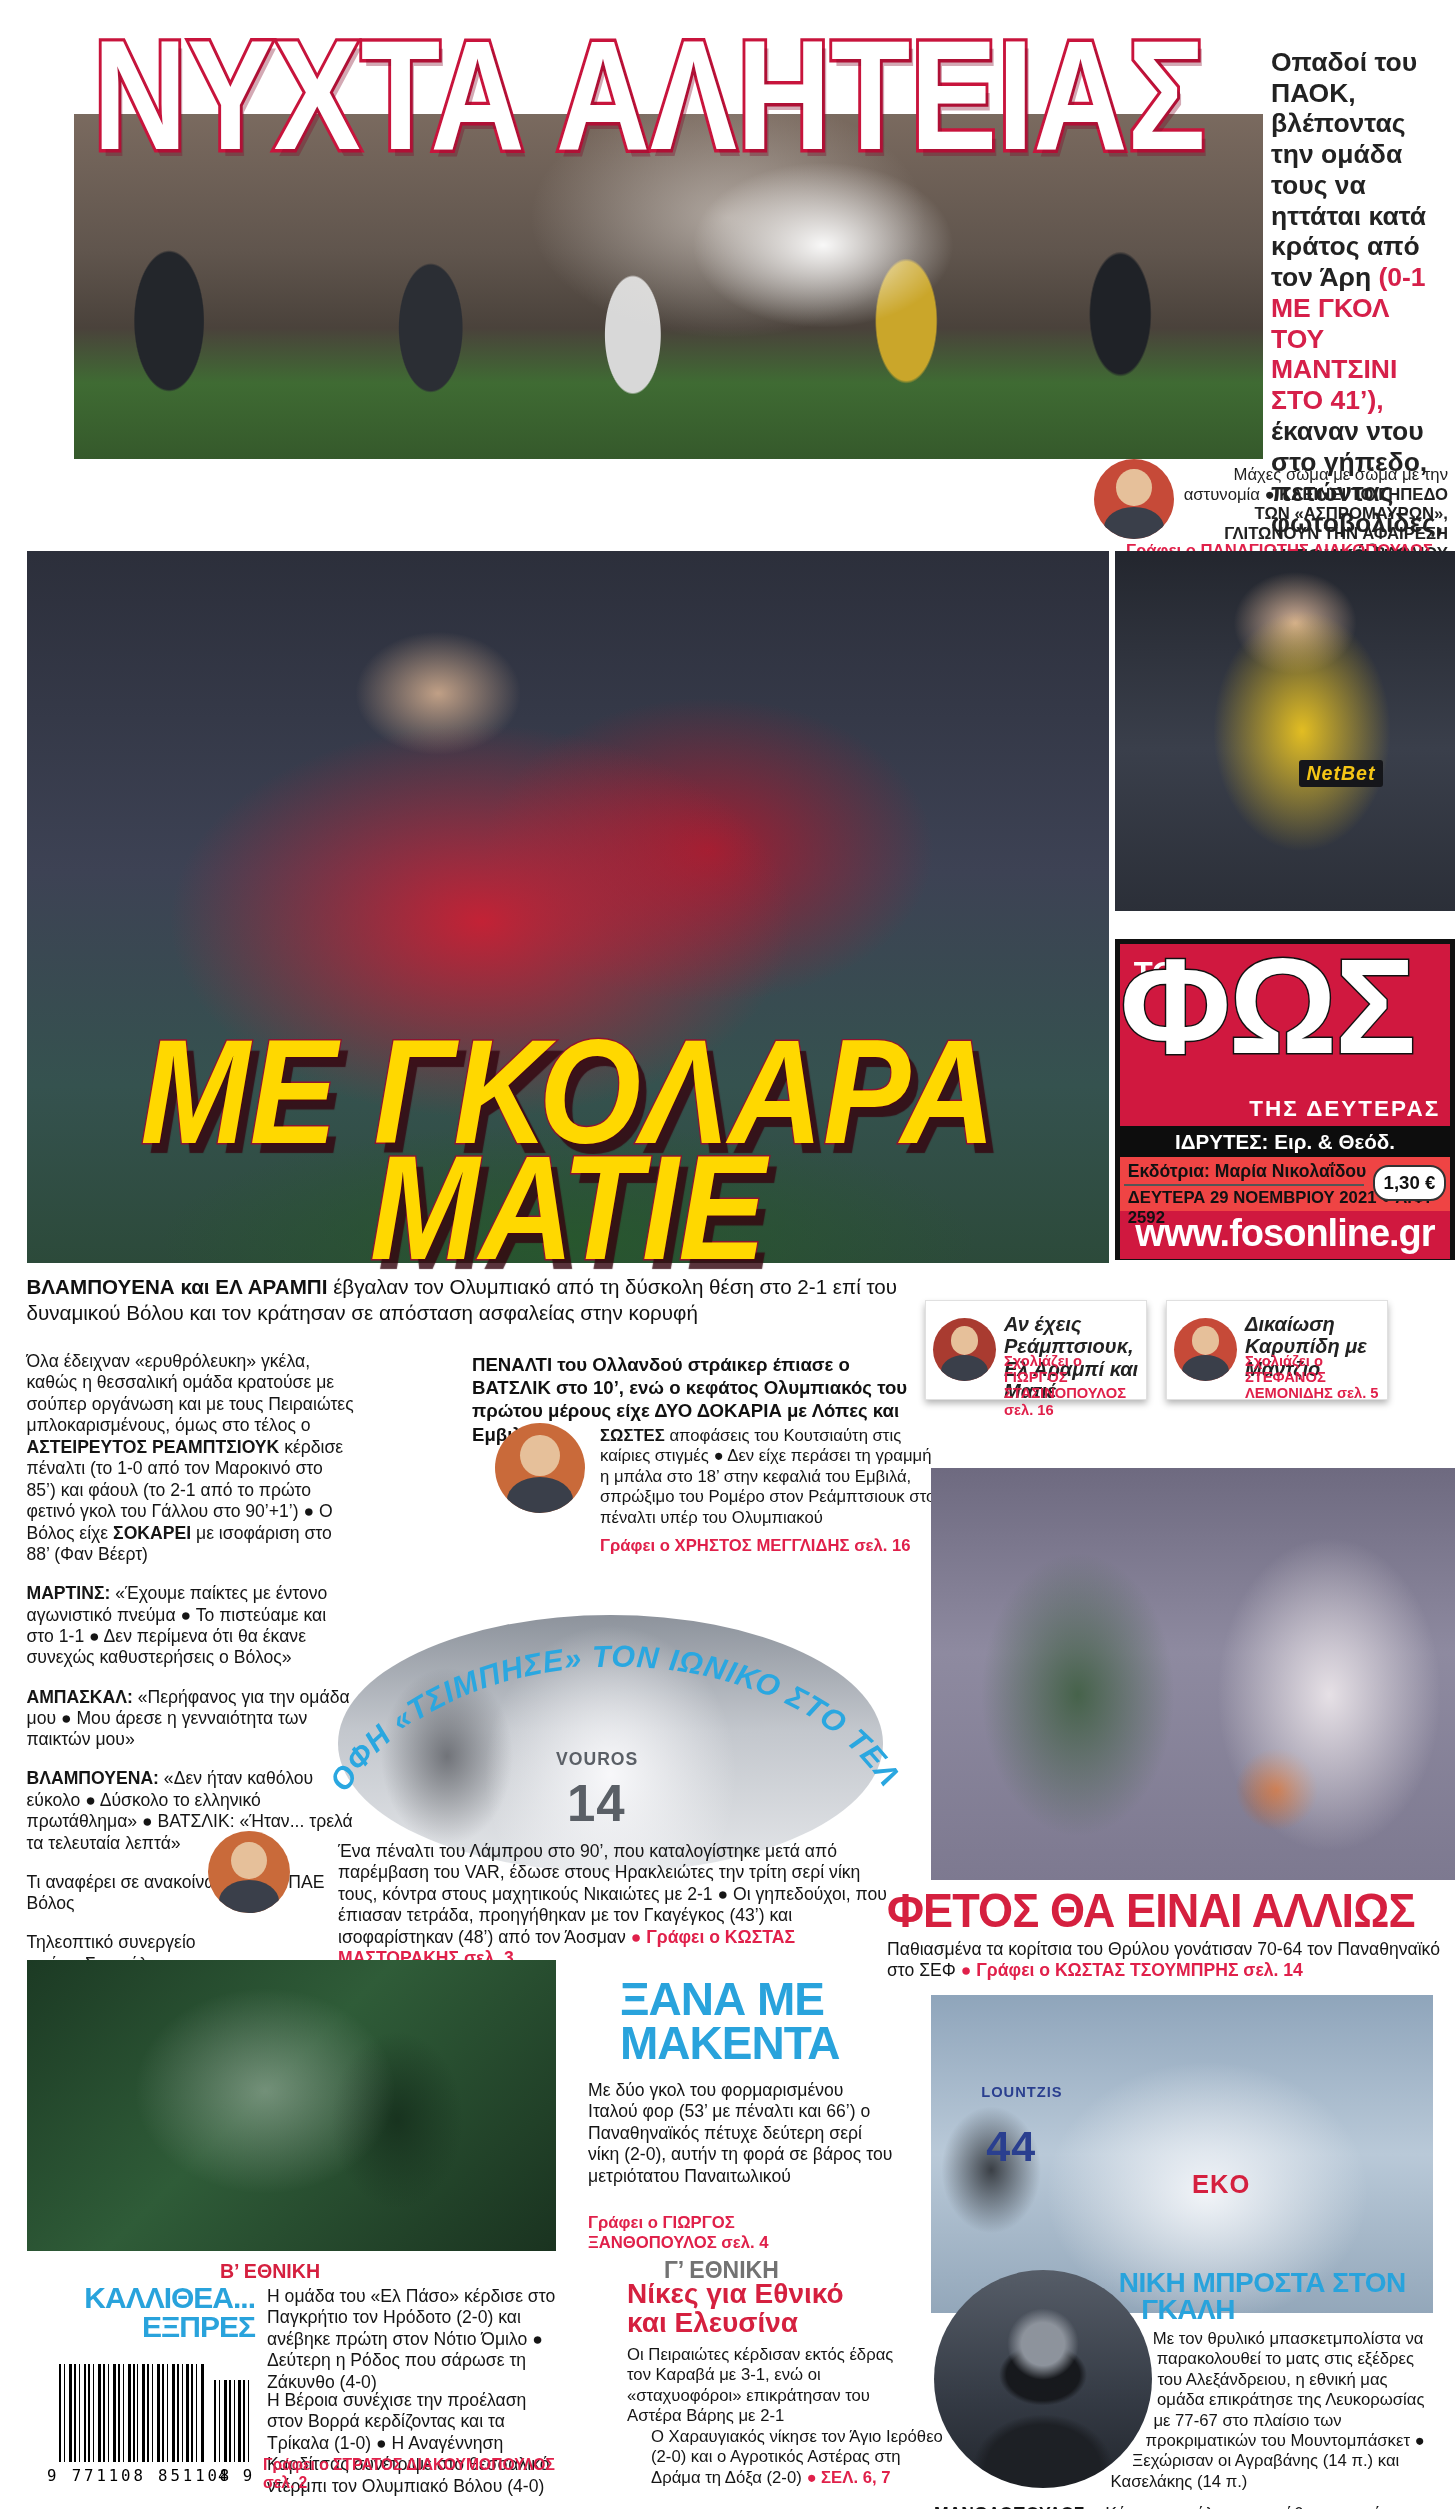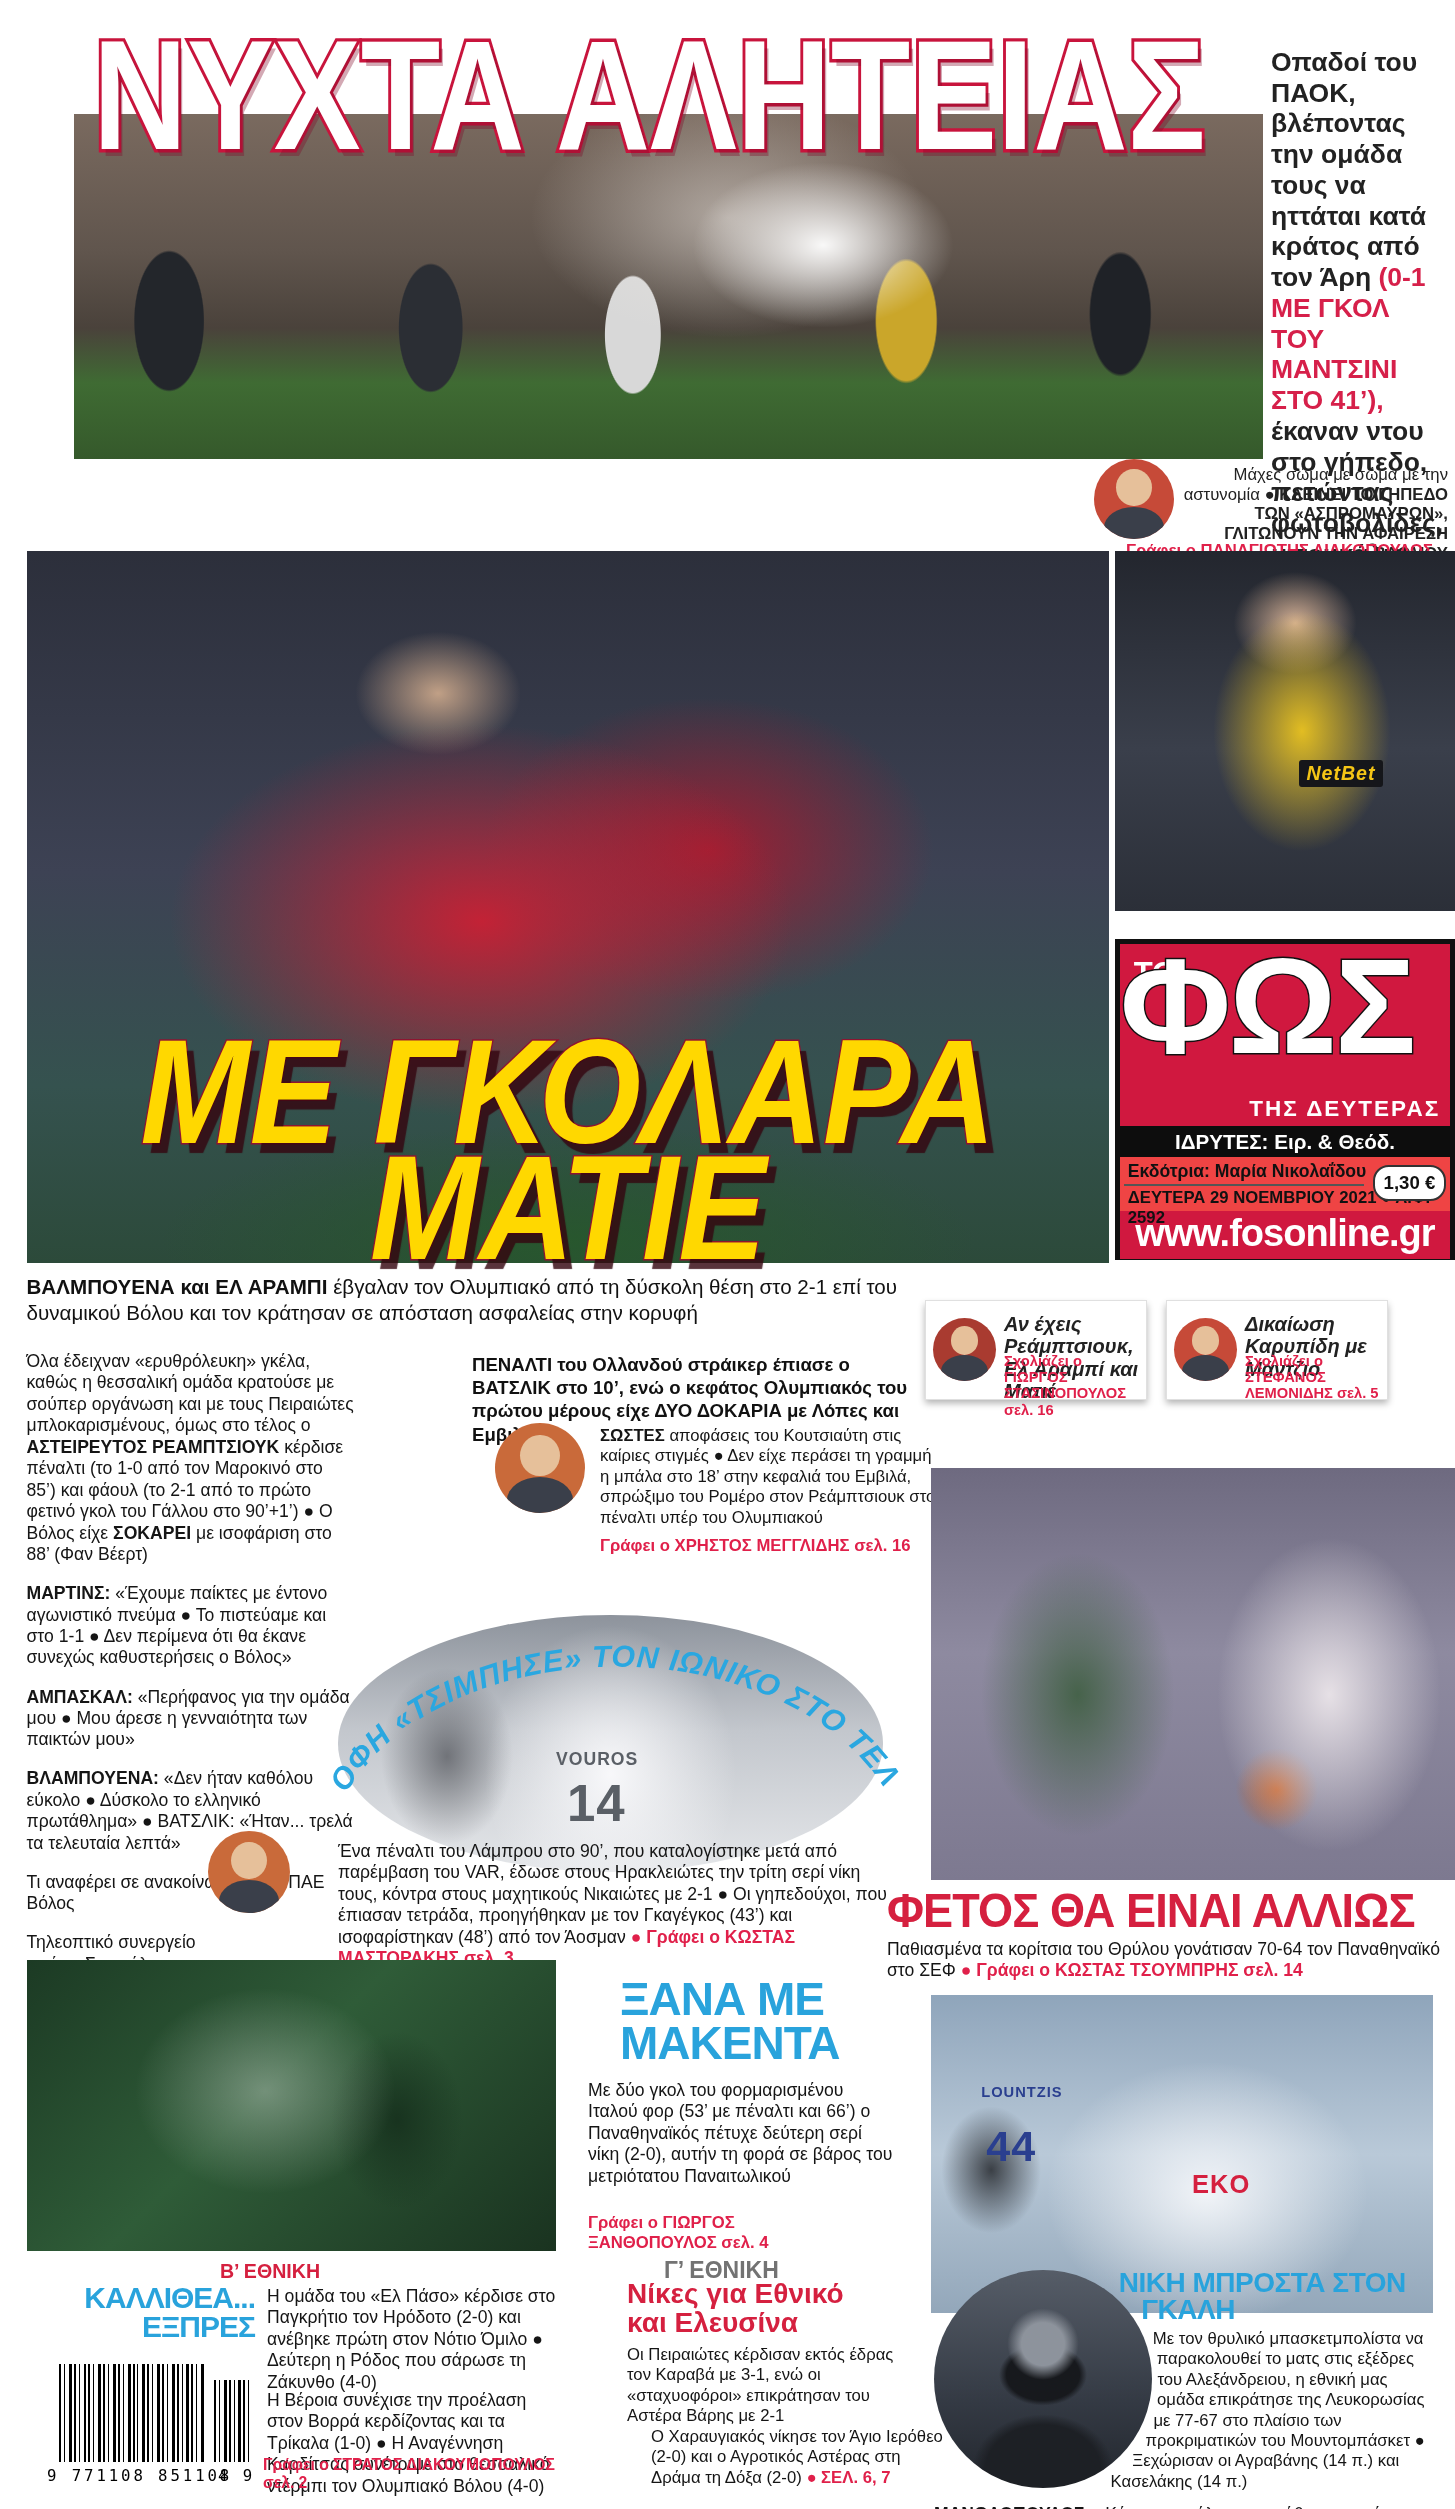--- a/index.html
+++ b/index.html
@@ -165,21 +165,21 @@
     <div class="mh-info">
       <div class="mh-row1">Εκδότρια: Μαρία Νικολαΐδου</div>
       <div class="mh-div"></div>
       <div class="mh-row2">ΔΕΥΤΕΡΑ 29 ΝΟΕΜΒΡΙΟΥ 2021 ● Α.Φ. 2592</div>
       <div class="mh-price">1,30 €</div>
     </div>
     <div class="mh-web">www.fosonline.gr</div>
   </div>
 
   <div class="abs" style="left:26.5px;top:1274px;width:894px;font-size:20.6px;line-height:1.25;color:#111;">
-    <span class="bold">ΒΑΛΜΠΟΥΕΝΑ και ΕΛ ΑΡΑΜΠΙ</span><span> έβγαλαν τον Ολυμπιακό από τη δύσκολη θέση στο 2-1 επί του δυναμικού Βόλου και τον κράτησαν σε απόσταση ασφαλείας στην κορυφή</span>
+    <span class="bold">ΒΛΑΜΠΟΥΕΝΑ και ΕΛ ΑΡΑΜΠΙ</span><span> έβγαλαν τον Ολυμπιακό από τη δύσκολη θέση στο 2-1 επί του δυναμικού Βόλου και τον κράτησαν σε απόσταση ασφαλείας στην κορυφή</span>
   </div>
 
   <div class="cbox" style="left:925px;top:1300px;">
     <div class="avatar av-dark"></div>
     <div class="cbox-title">Αν έχεις Ρεάμπτσιουκ, Ελ Αραμπί και Ματιέ</div>
     <div class="cbox-byline byline">Σχολιάζει ο ΓΙΩΡΓΟΣ ΣΤΑΣΙΝΟΠΟΥΛΟΣ σελ. 16</div>
   </div>
   <div class="cbox" style="left:1166px;top:1300px;">
     <div class="avatar"></div>
     <div class="cbox-title">Δικαίωση Καρυπίδη με Μάντζιο</div>

